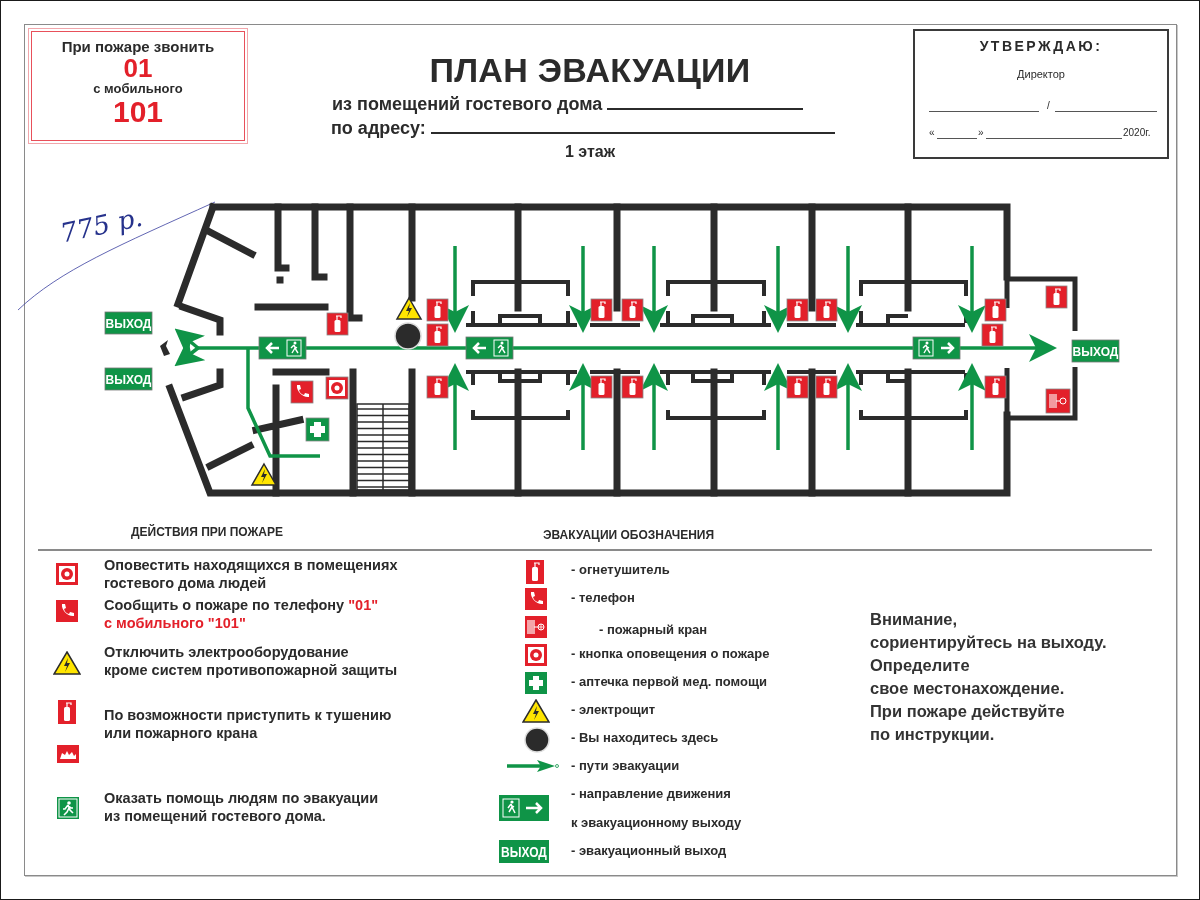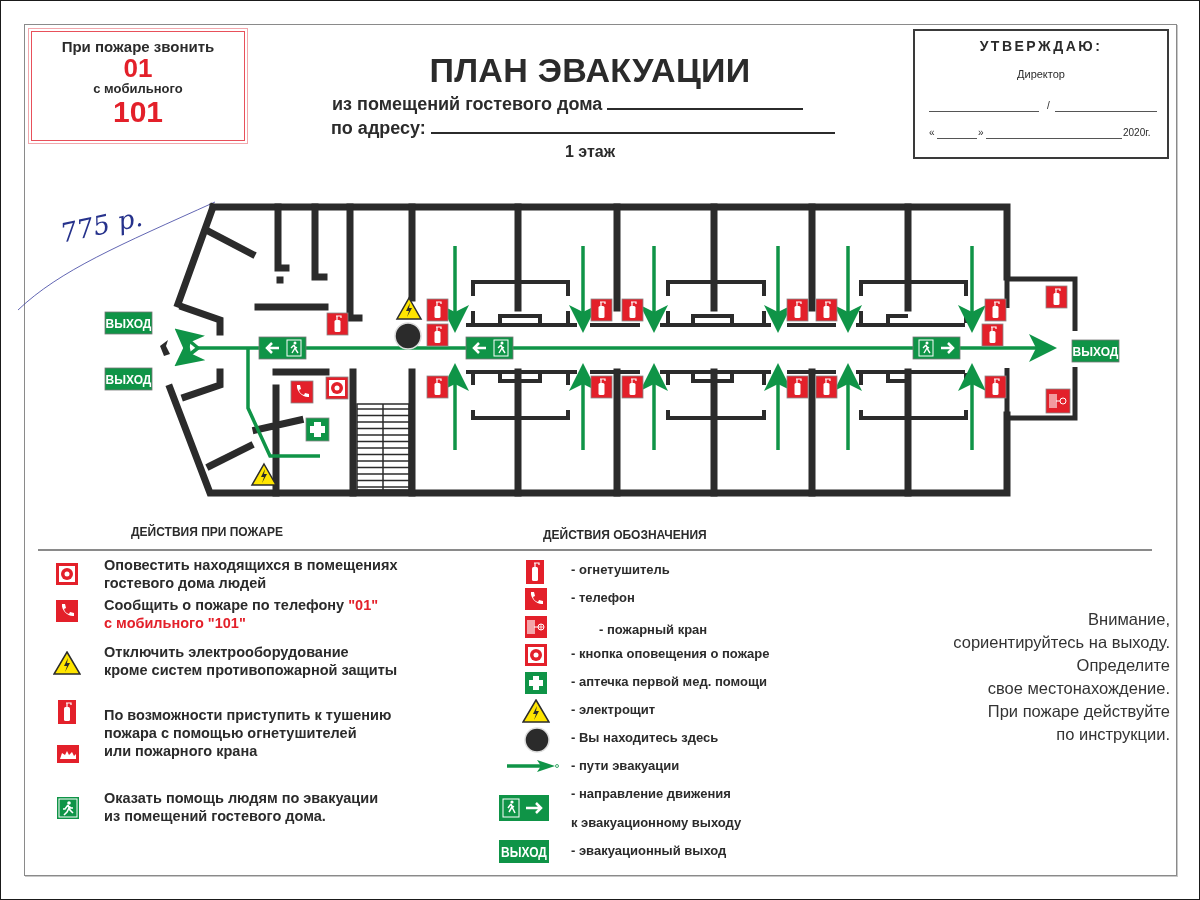--- a/index.html
+++ b/index.html
@@ -61,22 +61,22 @@
   .section-h { position: absolute; font-weight: bold; font-size: 12px; color: #2b2b2b; }
   .divider { position: absolute; left: 38px; top: 549px; width: 1114px; height: 2px; background: #8a8a8a; }
 
   .action { position: absolute; left: 104px; font-weight: bold; font-size: 14.5px; line-height: 18px; color: #2b2b2b; }
   .action .red { color: #e3202a; }
   .ico { position: absolute; }
 
   .legend-item { position: absolute; left: 571px; font-weight: bold; font-size: 13px; color: #2b2b2b; white-space: nowrap; }
 
   .notice {
-    position: absolute; left: 870px; top: 608px; width: 300px; text-align: right;
-    font-size: 16.5px; line-height: 23px; color: #333;
+    position: absolute; left: 870px; top: 608px; width: 300px; text-align: left;
+    font-size: 16.5px; line-height: 23px; color: #333; font-weight: bold;
   }
 </style>
 </head>
 <body>
 
 <div class="outer-border"></div>
 <div class="inner-frame"></div>
 
 <div class="phone-box">
   <div class="l1">При пожаре звонить</div>
@@ -354,39 +354,38 @@
         <text x="23.5" y="16" text-anchor="middle" fill="#fff" font-family="Liberation Sans, sans-serif" font-weight="bold" font-size="12">ВЫХОД</text>
       </g>
       <g transform="translate(1072,340)">
         <rect width="47" height="22" fill="#0f9447" stroke="#777" stroke-width="0.8"></rect>
         <text x="23.5" y="16" text-anchor="middle" fill="#fff" font-family="Liberation Sans, sans-serif" font-weight="bold" font-size="12">ВЫХОД</text>
       </g>
     </g>
 </svg>
 
 <div class="section-h" style="left:131px; top:525px;">ДЕЙСТВИЯ ПРИ ПОЖАРЕ</div>
-<div class="section-h" style="left:543px; top:528px;">ДЕЙСТВИЯ ОБОЗНАЧЕНИЯ</div>
+<div class="section-h" style="left:543px; top:528px;">ЭВАКУАЦИИ ОБОЗНАЧЕНИЯ</div>
 <div class="divider"></div>
 
 <div>
   <div class="action" style="top:556px;">
     <div>Оповестить находящихся в помещениях</div>
     <div>гостевого дома людей</div>
   </div>
   <div class="action" style="top:596px;">
     <div><span>Сообщить о пожаре по телефону </span><span class="red">"01"</span></div>
     <div class="red">с мобильного "101"</div>
   </div>
   <div class="action" style="top:643px;">
     <div>Отключить электрооборудование</div>
     <div>кроме систем противопожарной защиты</div>
   </div>
   <div class="action" style="top:706px;">
     <div>По возможности приступить к тушению</div>
-    <div>пожара с помощью огнетушителей</div>
     <div>или пожарного крана</div>
   </div>
   <div class="action" style="top:789px;">
     <div>Оказать помощь людям по эвакуации</div>
     <div>из помещений гостевого дома.</div>
   </div>
 </div>
 
 <svg class="ico" style="left:56px; top:563px;" width="22" height="22">
   <rect width="22" height="22" fill="#e3202a"></rect>

